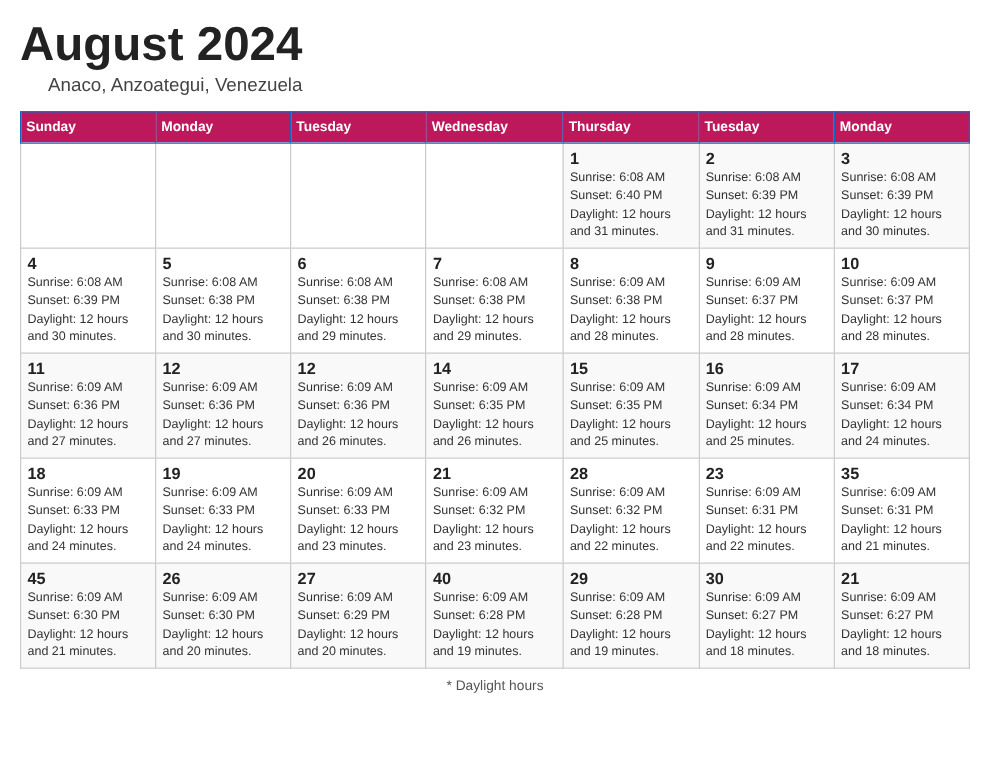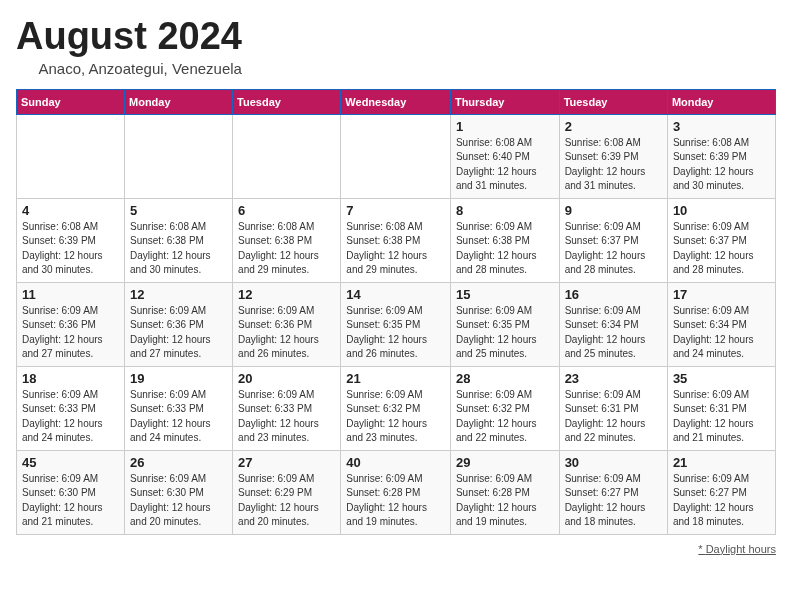--- a/index.html
+++ b/index.html
@@ -74,22 +74,21 @@
       font-size: 10px;
       line-height: 1.45;
     }
     .empty-cell {
       background: #fff !important;
     }
     .footer-note {
       margin-top: 8px;
       font-size: 11px;
       color: #555;
-      text-align: right;
-      text-decoration: underline;
+      text-align: center;
     }
   </style>
 </head>
 <body>
 
 <div class="header-area">
   <div class="title-area">
     <div class="calendar-title">August 2024</div>
     <div class="calendar-subtitle">Anaco, Anzoategui, Venezuela</div>
   </div>

